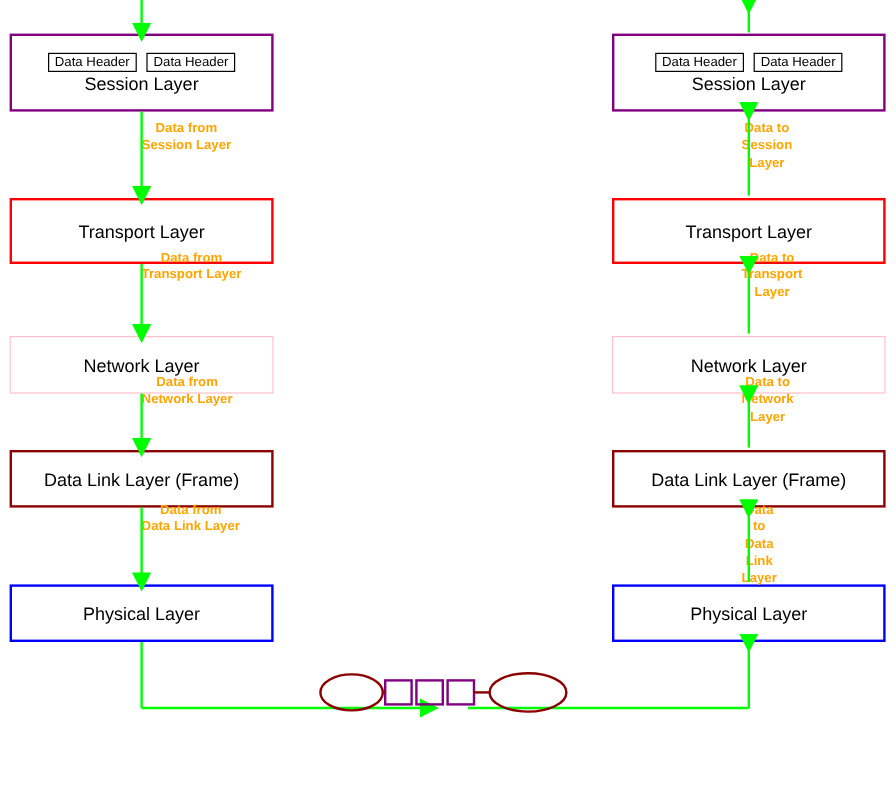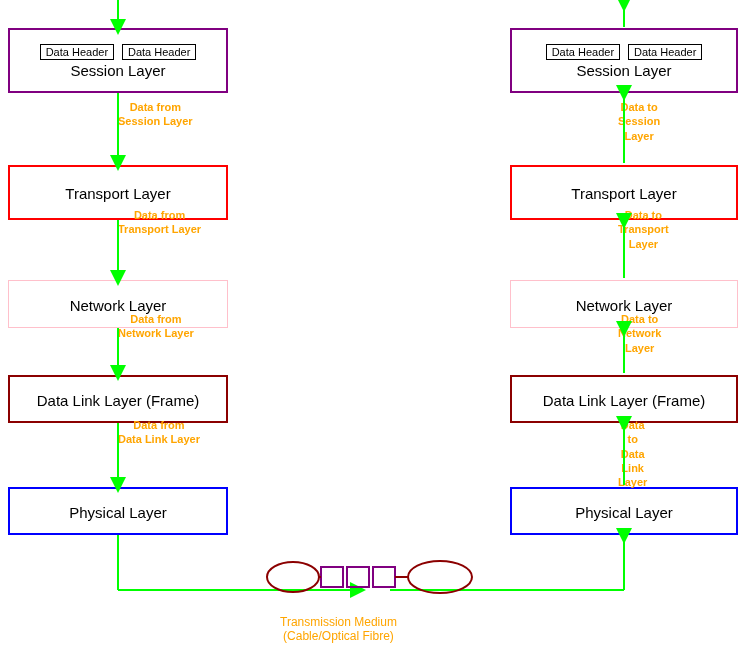--- a/index.html
+++ b/index.html
@@ -192,21 +192,20 @@
   <div class="arrow-label" style="left:118px; top:100px;">Data from<br>Session Layer</div>
   <div class="arrow-label" style="left:118px; top:208px;">Data from<br>Transport Layer</div>
   <div class="arrow-label" style="left:118px; top:312px;">Data from<br>Network Layer</div>
   <div class="arrow-label" style="left:118px; top:418px;">Data from<br>Data Link Layer</div>
 
   <div class="arrow-label" style="left:618px; top:100px;">Data to<br>Session Layer</div>
   <div class="arrow-label" style="left:618px; top:208px;">Data to<br>Transport Layer</div>
   <div class="arrow-label" style="left:618px; top:312px;">Data to<br>Network Layer</div>
   <div class="arrow-label" style="left:618px; top:418px;">Data to<br>Data Link Layer</div>
 
-  <div class="transmission-label" style="left:280px; top:615px;">Transmission Medium<br>(Cable/Optical Fibre)</div>
 
   <svg class="arrows">
     <defs>
       <marker id="arrowhead-down" markerWidth="8" markerHeight="8" refX="4" refY="4" orient="auto">
         <polygon points="0,0 8,4 0,8" fill="lime"></polygon>
       </marker>
       <marker id="arrowhead-up" markerWidth="8" markerHeight="8" refX="4" refY="4" orient="auto">
         <polygon points="8,0 0,4 8,8" fill="lime"></polygon>
       </marker>
       <marker id="arrowhead-right" markerWidth="8" markerHeight="8" refX="4" refY="4" orient="auto">

